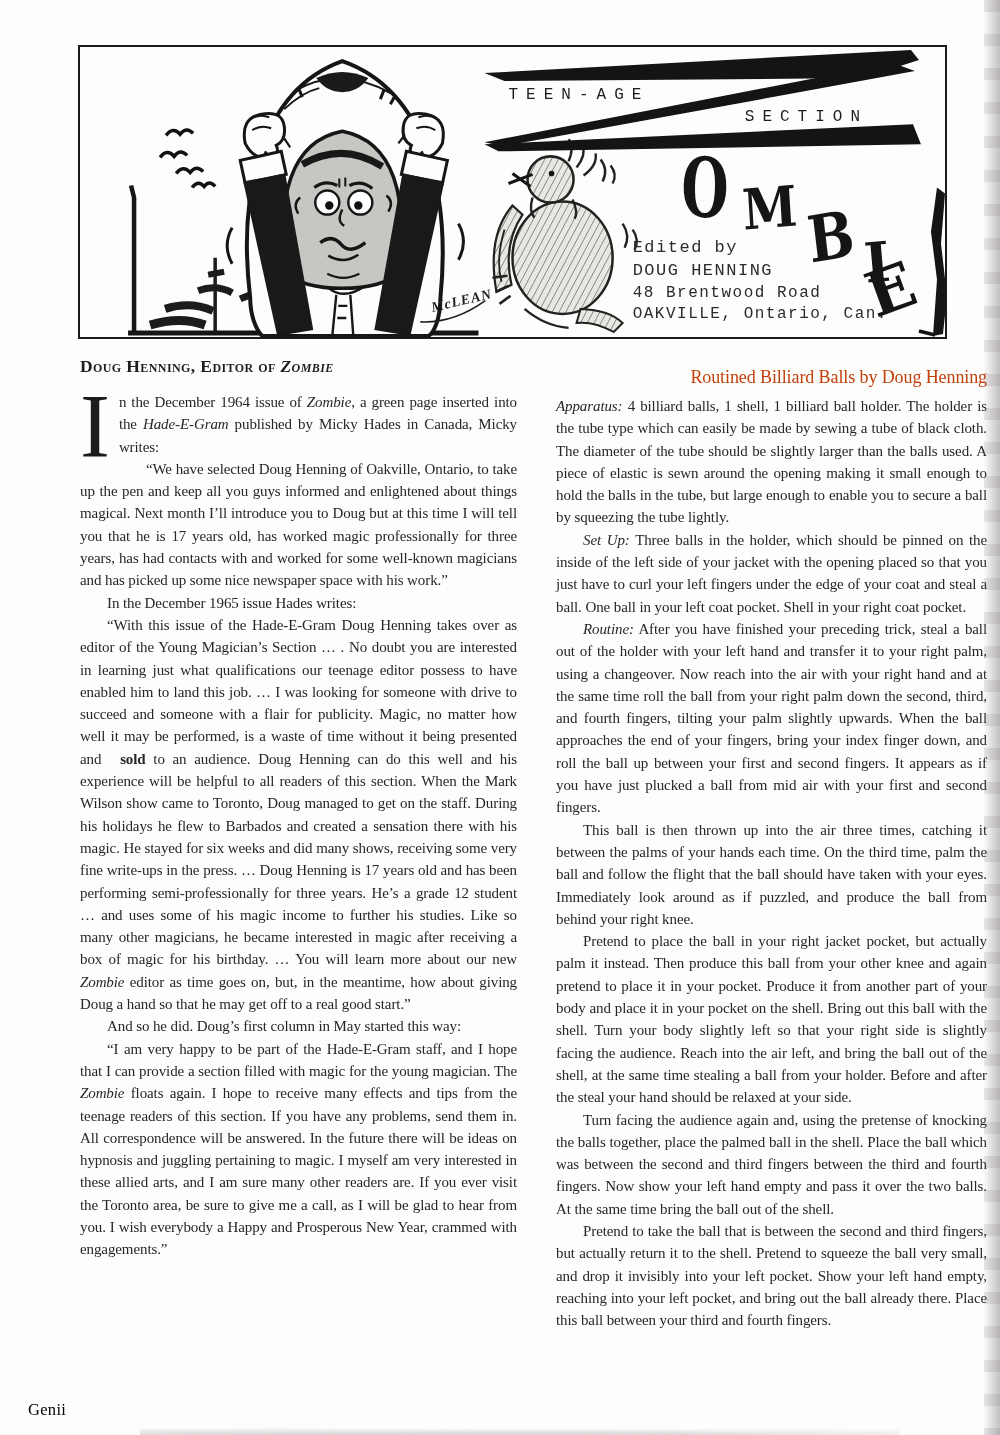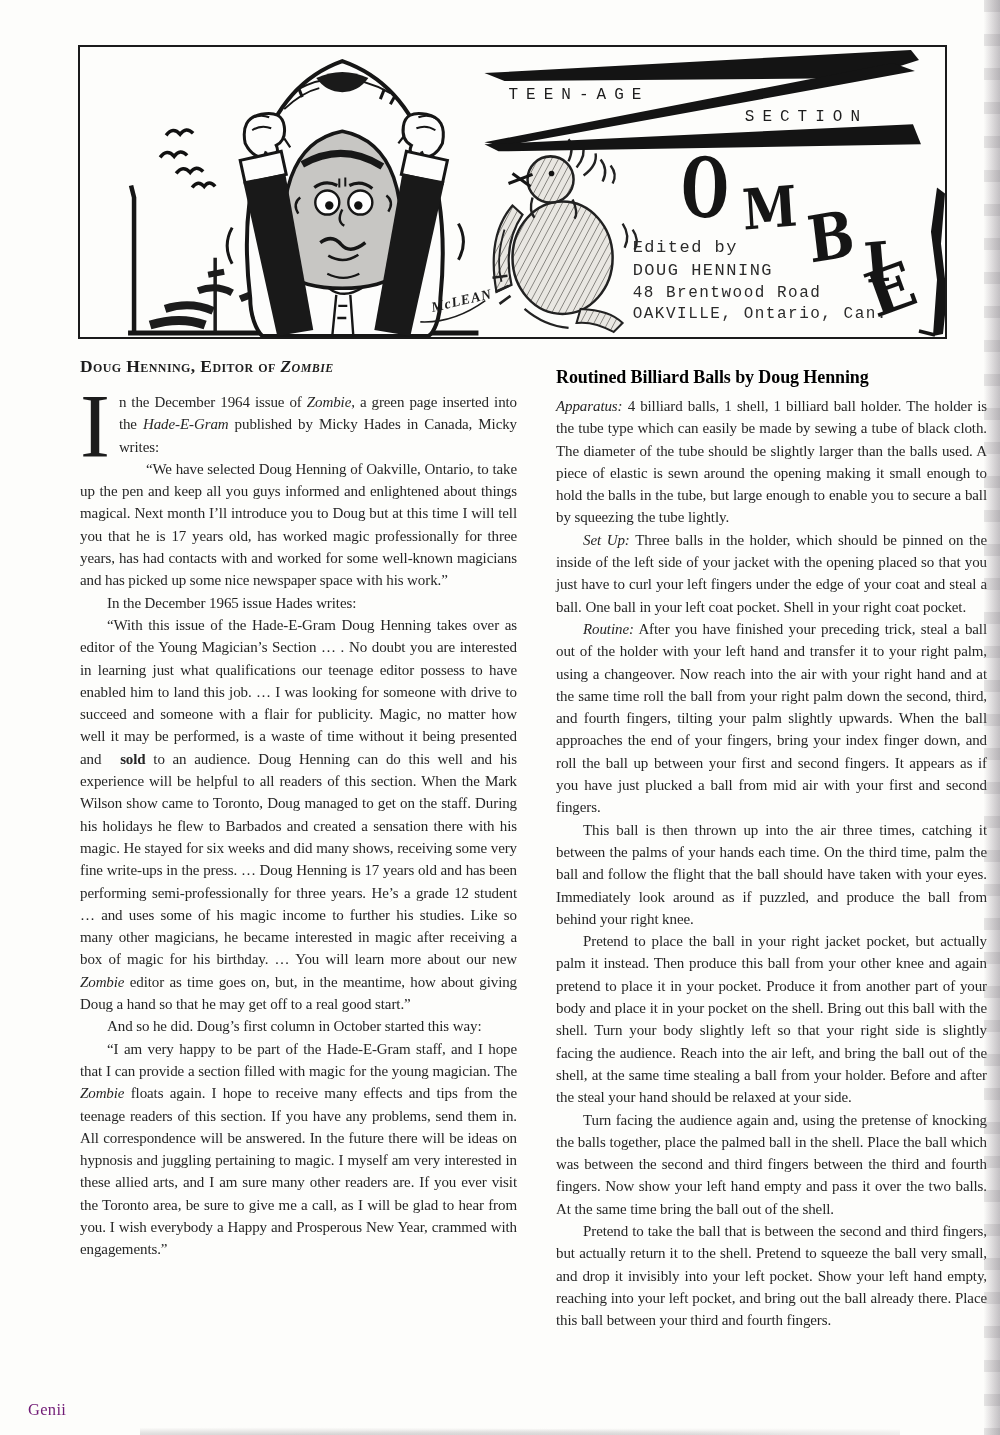--- a/index.html
+++ b/index.html
@@ -21,33 +21,33 @@
     font-variant:small-caps;font-weight:bold;font-size:17.5px;letter-spacing:.4px;color:#1e1e1e;
   }
   .col{
     position:absolute;text-align:justify;
     font-size:15px;line-height:22.3px;color:#262626;
     letter-spacing:-0.1px;
   }
   .left-col{left:80px;top:391px;width:437px;}
   .right-col{left:556px;top:365px;width:431px;}
   .col-heading{
-    margin:0 0 6px 0;text-align:left;font-size:18px;font-weight:bold;color:#000000;
+    margin:0 0 6px 0;text-align:right;font-size:18px;font-weight:normal;color:#c2410c;
     line-height:24px;
   }
   .col p{margin:0;text-indent:27px;}
   .col p.first{text-indent:0;}
   .dropcap{
     float:left;font-size:90px;line-height:64px;margin:4px 9px 0 0;
     font-family:"Liberation Serif",serif;color:#1c1c1c;
   }
   i{font-style:italic;} b{font-weight:bold;margin-left:11px;}
   
   .page-footer{
-    position:absolute;left:28px;top:1400px;font-size:16.5px;color:#701a75;
+    position:absolute;left:28px;top:1400px;font-size:16.5px;color:#000000;
     letter-spacing:.3px;
   }
   
   .page-edge-shadow{
     position:absolute;right:0;top:0;width:16px;height:100%;
     background:linear-gradient(to right,rgba(190,186,190,0) 0%,rgba(172,166,172,.40) 55%,rgba(148,143,150,.55) 100%);
   }
   .page-edge-shadow::before{
     content:"";position:absolute;inset:0;
     background:repeating-linear-gradient(to bottom,rgba(110,105,112,.16) 0 12px,rgba(160,155,160,.02) 12px 34px);
@@ -194,21 +194,21 @@
     </svg>
   </div>
 
   <div class="caption">Doug Henning, Editor of <i>Zombie</i></div>
 
   <div class="col left-col">
     <p class="first"><span class="dropcap">I</span><span>n the December 1964 issue of <i>Zombie</i>, a green page inserted into the <i>Hade-E-Gram</i> published by Micky Hades in Canada, Micky writes:</span></p>
     <p>“We have selected Doug Henning of Oakville, Ontario, to take up the pen and keep all you guys informed and enlightened about things magical. Next month I’ll introduce you to Doug but at this time I will tell you that he is 17 years old, has worked magic professionally for three years, has had contacts with and worked for some well-known magicians and has picked up some nice newspaper space with his work.”</p>
     <p>In the December 1965 issue Hades writes:</p>
     <p>“With this issue of the Hade-E-Gram Doug Henning takes over as editor of the Young Magician’s Section … . No doubt you are interested in learning just what qualifications our teenage editor possess to have enabled him to land this job. … I was looking for someone with drive to succeed and someone with a flair for publicity. Magic, no matter how well it may be performed, is a waste of time without it being presented and <b>sold</b> to an audience. Doug Henning can do this well and his experience will be helpful to all readers of this section. When the Mark Wilson show came to Toronto, Doug managed to get on the staff. During his holidays he flew to Barbados and created a sensation there with his magic. He stayed for six weeks and did many shows, receiving some very fine write-ups in the press. … Doug Henning is 17 years old and has been performing semi-professionally for three years. He’s a grade 12 student … and uses some of his magic income to further his studies. Like so many other magicians, he became interested in magic after receiving a box of magic for his birthday. … You will learn more about our new <i>Zombie</i> editor as time goes on, but, in the meantime, how about giving Doug a hand so that he may get off to a real good start.”</p>
-    <p>And so he did. Doug’s first column in October started this way:</p>
+    <p>And so he did. Doug’s first column in May started this way:</p>
     <p>“I am very happy to be part of the Hade-E-Gram staff, and I hope that I can provide a section filled with magic for the young magician. The <i>Zombie</i> floats again. I hope to receive many effects and tips from the teenage readers of this section. If you have any problems, send them in. All correspondence will be answered. In the future there will be ideas on hypnosis and juggling pertaining to magic. I myself am very interested in these allied arts, and I am sure many other readers are. If you ever visit the Toronto area, be sure to give me a call, as I will be glad to hear from you. I wish everybody a Happy and Prosperous New Year, crammed with engagements.”</p>
   </div>
 
   <div class="col right-col">
     <h2 class="col-heading">Routined Billiard Balls by Doug Henning</h2>
     <p class="first"><i>Apparatus:</i> 4 billiard balls, 1 shell, 1 billiard ball holder. The holder is the tube type which can easily be made by sewing a tube of black cloth. The diameter of the tube should be slightly larger than the balls used. A piece of elastic is sewn around the opening making it small enough to hold the balls in the tube, but large enough to enable you to secure a ball by squeezing the tube lightly.</p>
     <p><i>Set Up:</i> Three balls in the holder, which should be pinned on the inside of the left side of your jacket with the opening placed so that you just have to curl your left fingers under the edge of your coat and steal a ball. One ball in your left coat pocket. Shell in your right coat pocket.</p>
     <p><i>Routine:</i> After you have finished your preceding trick, steal a ball out of the holder with your left hand and transfer it to your right palm, using a changeover. Now reach into the air with your right hand and at the same time roll the ball from your right palm down the second, third, and fourth fingers, tilting your palm slightly upwards. When the ball approaches the end of your fingers, bring your index finger down, and roll the ball up between your first and second fingers. It appears as if you have just plucked a ball from mid air with your first and second fingers.</p>
     <p>This ball is then thrown up into the air three times, catching it between the palms of your hands each time. On the third time, palm the ball and follow the flight that the ball should have taken with your eyes. Immediately look around as if puzzled, and produce the ball from behind your right knee.</p>
     <p>Pretend to place the ball in your right jacket pocket, but actually palm it instead. Then produce this ball from your other knee and again pretend to place it in your pocket. Produce it from another part of your body and place it in your pocket on the shell. Bring out this ball with the shell. Turn your body slightly left so that your right side is slightly facing the audience. Reach into the air left, and bring the ball out of the shell, at the same time stealing a ball from your holder. Before and after the steal your hand should be relaxed at your side.</p>

